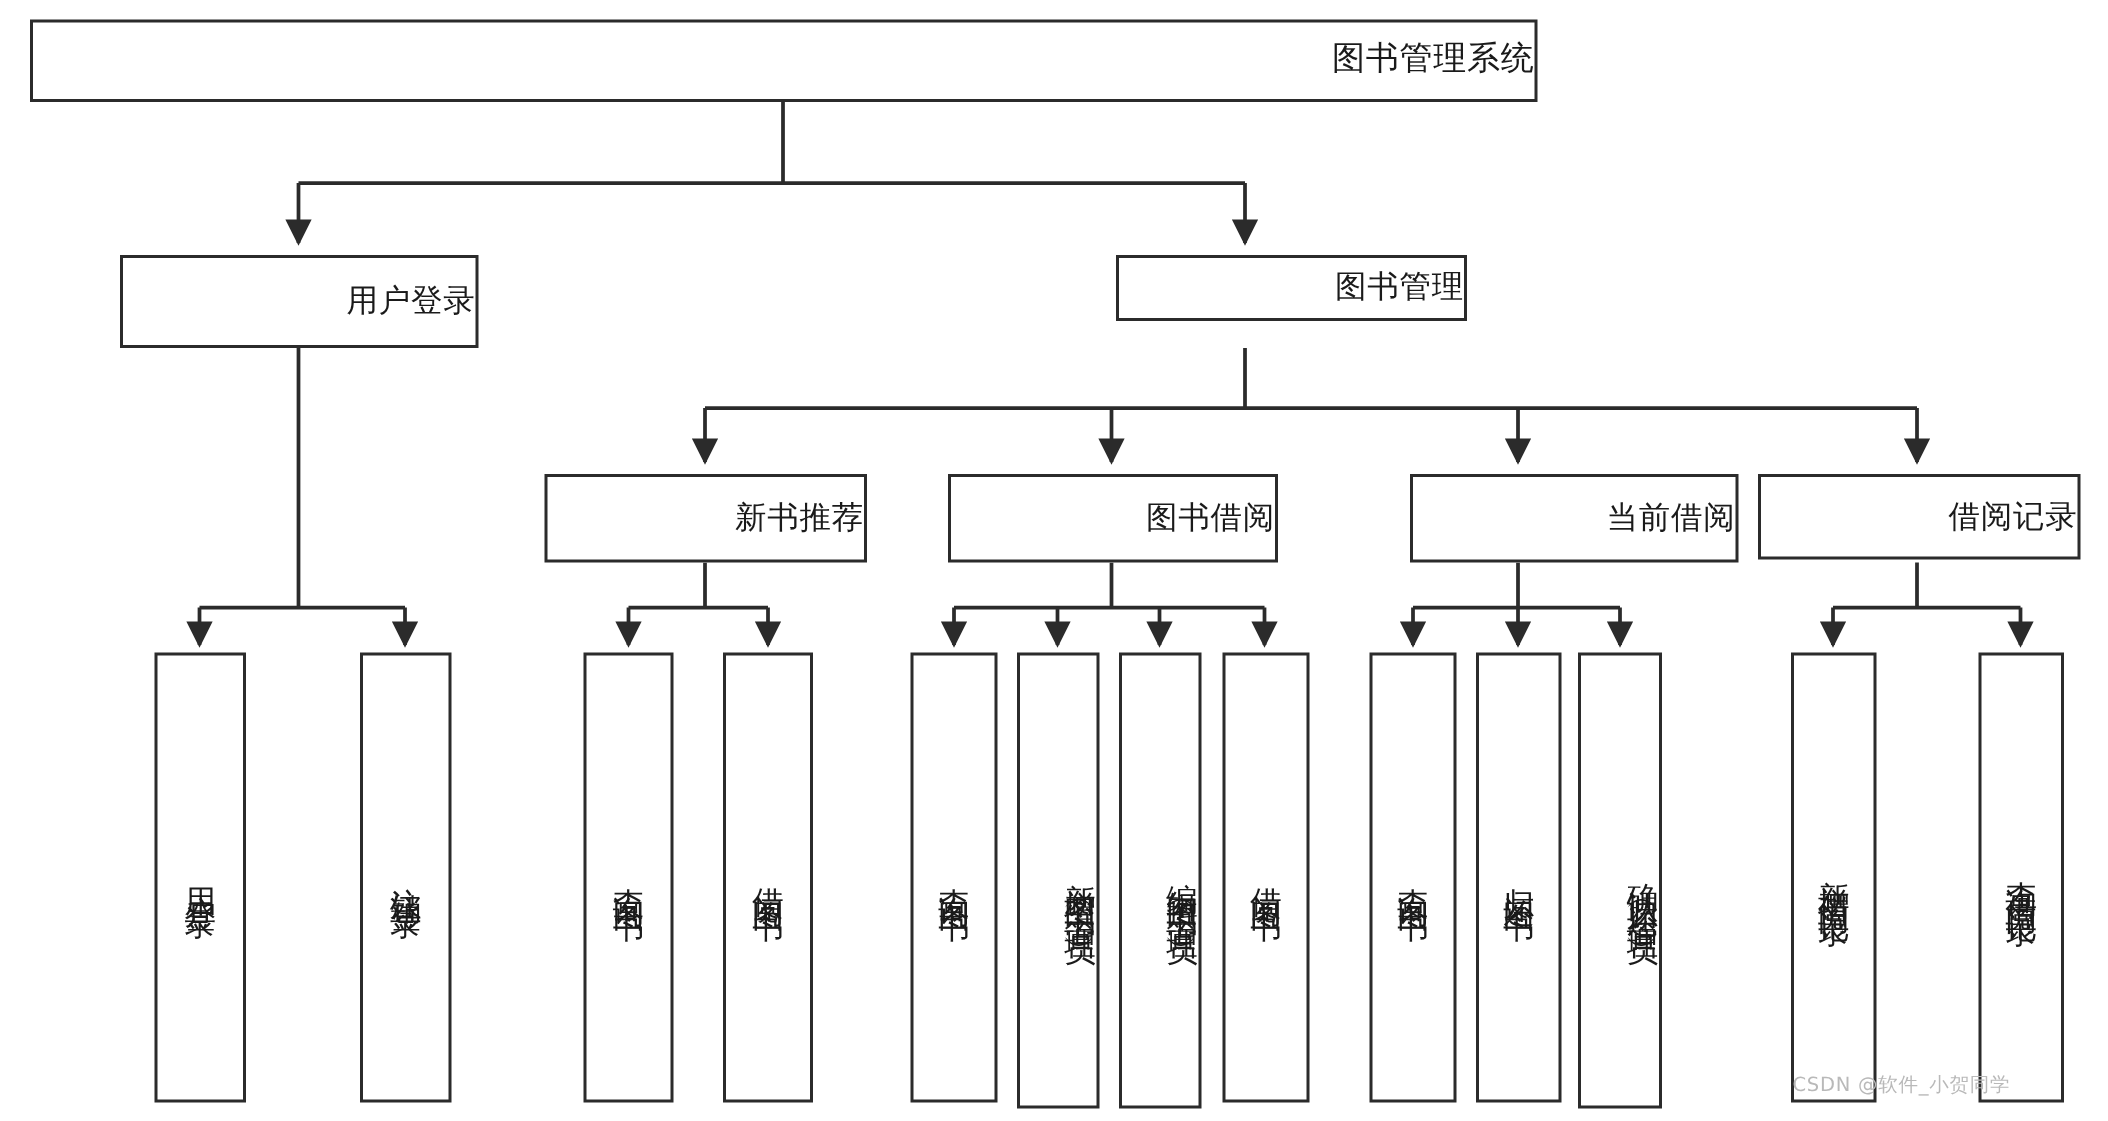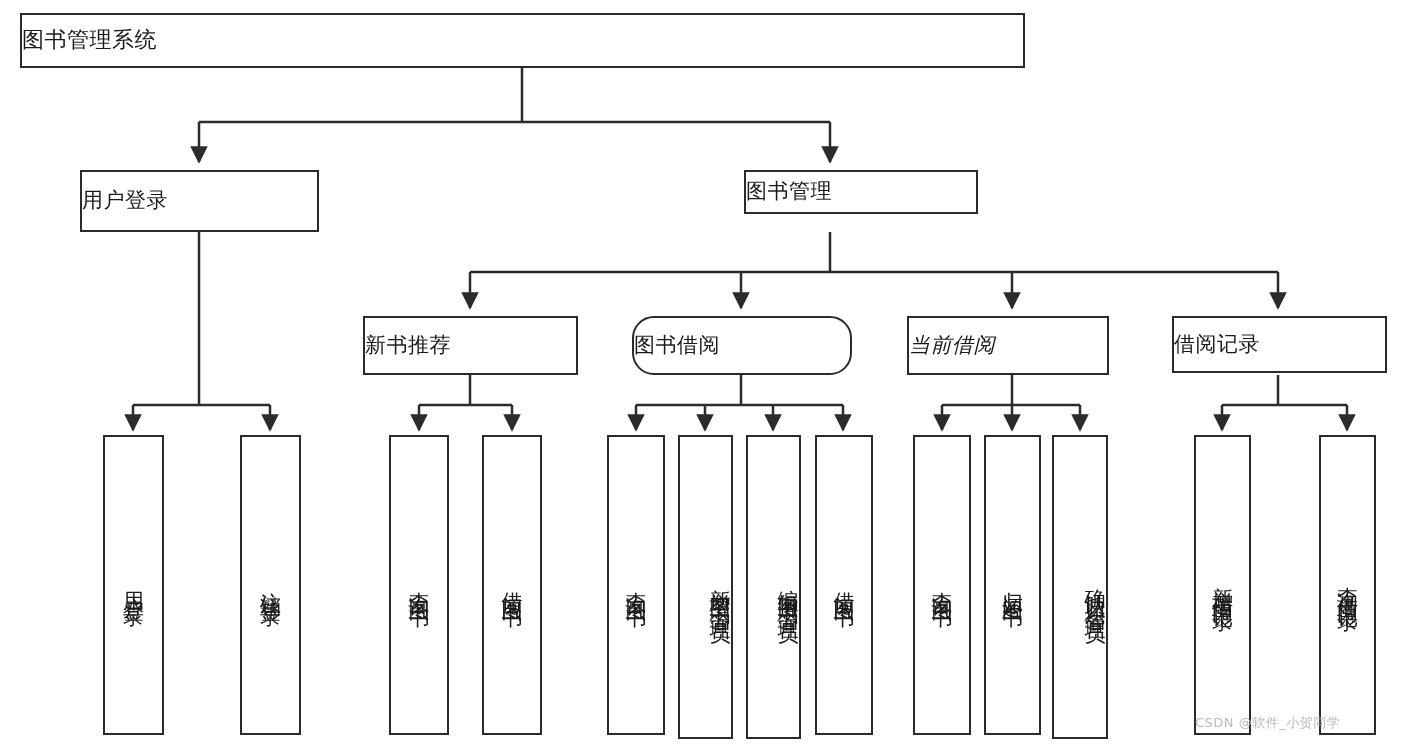--- a/index.html
+++ b/index.html
@@ -26,21 +26,21 @@
     height: 747px;
     pointer-events: none;
   }
   .node {
     position: absolute;
     box-sizing: border-box;
     background: #ffffff;
     border: 2px solid #2b2b2b;
     display: flex;
     align-items: center;
-    justify-content: flex-start;
+    justify-content: flex-end;
     color: #1a1a1a;
   }
   .node.horiz {
     font-size: 21px;
     letter-spacing: 0.5px;
     line-height: 1.2;
   }
   .node.root {
     font-size: 22px;
   }
@@ -131,24 +131,24 @@
   <div class="node horiz" style="left:80px; top:170px; width:239px; height:62px;">
     <span>用户登录</span>
   </div>
   <div class="node horiz" style="left:744px; top:170px; width:234px; height:44px;">
     <span>图书管理</span>
   </div>
 
   <div class="node horiz" style="left:363px; top:316px; width:215px; height:59px;">
     <span>新书推荐</span>
   </div>
-  <div class="node horiz" style="left:632px; top:316px; width:220px; height:59px;border-radius:22px;">
+  <div class="node horiz" style="left:632px; top:316px; width:220px; height:59px;">
     <span>图书借阅</span>
   </div>
-  <div class="node horiz" style="left:907px; top:316px; width:202px; height:59px;font-style:italic;">
+  <div class="node horiz" style="left:940px; top:316px; width:219px; height:59px;">
     <span>当前借阅</span>
   </div>
   <div class="node horiz" style="left:1172px; top:316px; width:215px; height:57px;">
     <span>借阅记录</span>
   </div>
 
   <div class="node leaf centered" style="left:103px; top:435px; width:61px; height:300px;">
     <span>用户登录</span>
   </div>
   <div class="node leaf centered" style="left:240px; top:435px; width:61px; height:300px;">

